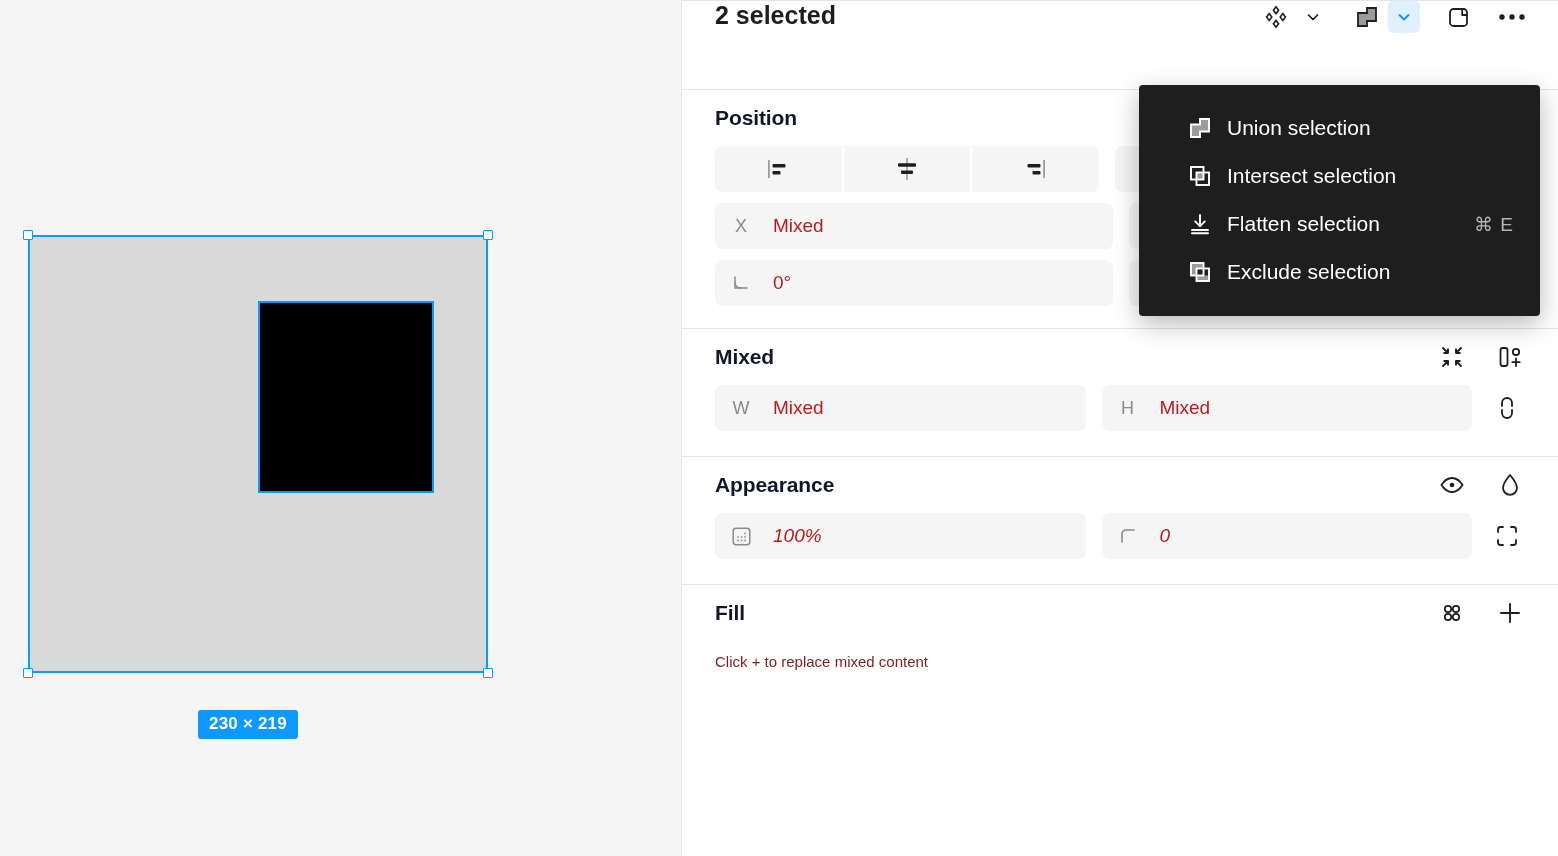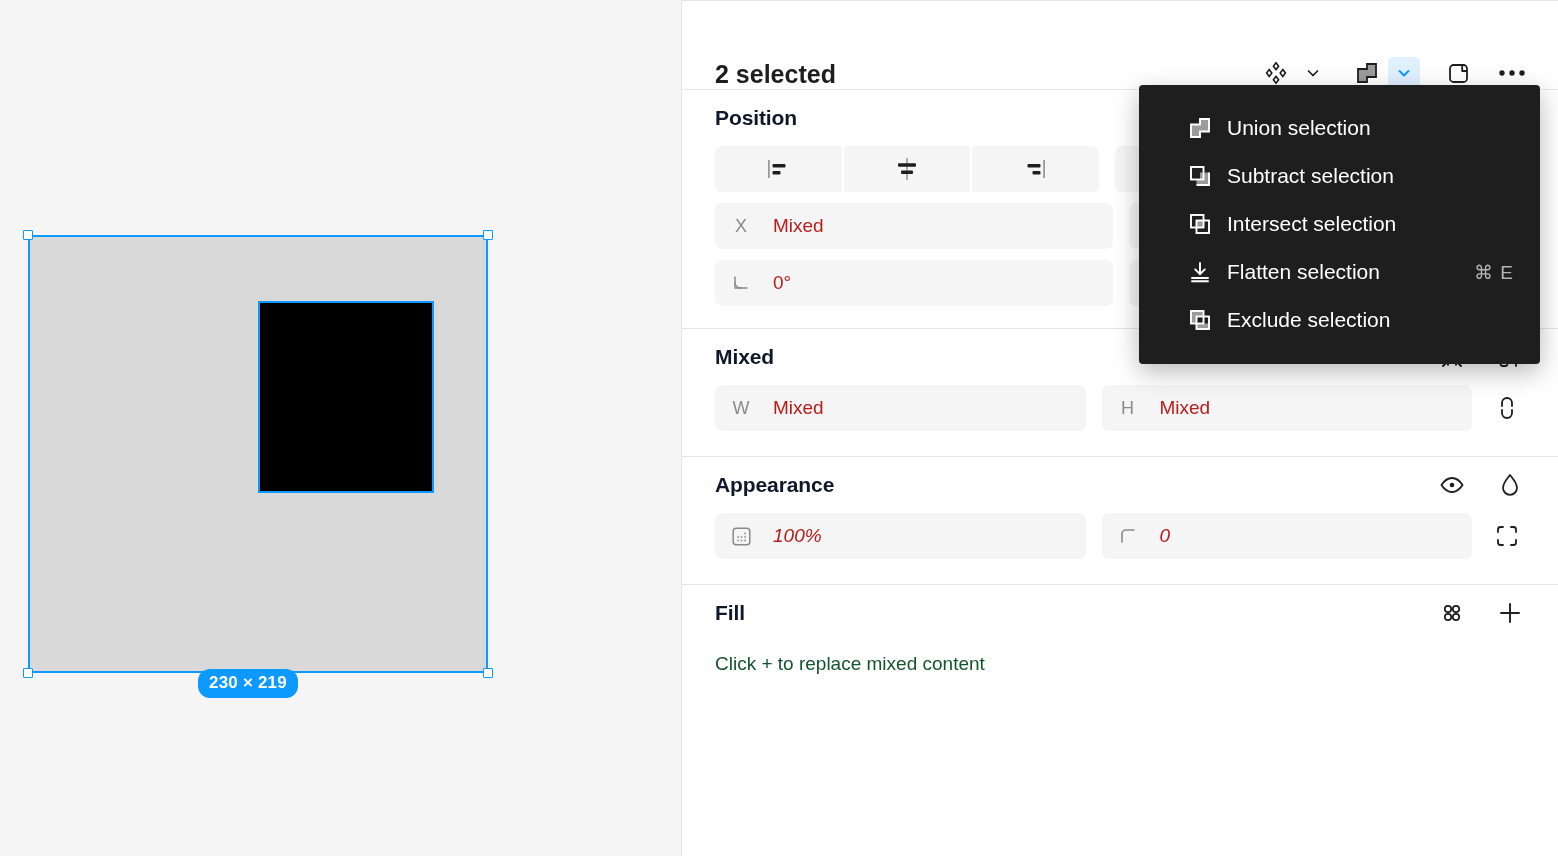--- a/index.html
+++ b/index.html
@@ -31,27 +31,27 @@
     background: #ffffff;
     border: 1.5px solid #0d99ff;
     border-radius: 1px;
   }
   .h-tl { left: 23px;  top: 230px; }
   .h-tr { left: 483px; top: 230px; }
   .h-bl { left: 23px;  top: 668px; }
   .h-br { left: 483px; top: 668px; }
   #size-badge {
     position: absolute;
-    left: 198px; top: 669px;
+    left: 198px; top: 710px;
     background: #0d99ff;
     color: #ffffff;
     font-size: 17px;
     font-weight: bold;
     padding: 4px 11px 5px 11px;
-    border-radius: 12px;
+    border-radius: 3px;
     letter-spacing: 0.2px;
     white-space: nowrap;
   }
 
   
   #panel {
     position: relative;
     width: 877px; height: 856px;
     background: #ffffff;
     border-left: 1px solid #e6e6e6;
@@ -73,21 +73,21 @@
   .icon-btn {
     width: 32px; height: 32px;
     display: flex; align-items: center; justify-content: center;
     border-radius: 5px;
     color: #1e1e1e;
   }
   .icon-btn.active { background: #e0f0ff; }
 
   
   #sel-header {
-    display: flex; align-items: flex-end;
+    display: flex; align-items: flex-start;
     height: 88px;
     padding: 0 30px 0 33px;
   }
   #sel-title { font-size: 25px; font-weight: bold; color: #1e1e1e; }
   #sel-header .spacer { flex: 1 1 auto; }
   #sel-tools { display: flex; align-items: center; gap: 5px; }
   #sel-tools .gap { width: 12px; }
 
   
   .row {
@@ -137,22 +137,22 @@
   .trail-btn {
     flex: 0 0 38px;
     height: 46px;
     display: flex; align-items: center; justify-content: center;
     color: #1e1e1e;
     border-radius: 6px;
   }
 
   .empty-note {
     padding: 12px 42px 0 33px;
-    font-size: 19px;
-    color: #14532d;
+    font-size: 15px;
+    color: #7f1d1d;
   }
 
   
   #bool-menu {
     position: absolute;
     left: 457px; top: 85px;
     width: 401px;
     background: #1e1e1e;
     border-radius: 4px;
     padding: 19px 0 20px 0;
@@ -461,30 +461,20 @@
 
       <div class="menu-item">
         <div class="m-icon">
           <svg width="26" height="26" viewBox="0 0 26 26">
             <path d="M4 9.5 H13 V4 H22 V16.5 H13 V22 H4 Z" fill="#9b9b9b" stroke="#ffffff" stroke-width="1.9"></path>
           </svg>
         </div>
         <div class="m-label">Union selection</div>
       </div>
 
-      <div class="menu-item">
-        <div class="m-icon">
-          <svg width="26" height="26" viewBox="0 0 26 26">
-            <path d="M13 9.5 H22 V22 H9.5 V16.5 H13 Z" fill="#9b9b9b" stroke="none"></path>
-            <rect x="4" y="4" width="12.5" height="12.5" fill="none" stroke="#ffffff" stroke-width="1.9"></rect>
-            <path d="M9.5 22 H22 V9.5" fill="none" stroke="#ffffff" stroke-width="1.9"></path>
-          </svg>
-        </div>
-        <div class="m-label">Subtract selection</div>
-      </div>
 
       <div class="menu-item">
         <div class="m-icon">
           <svg width="26" height="26" viewBox="0 0 26 26">
             <rect x="9.5" y="9.5" width="7" height="7" fill="#9b9b9b"></rect>
             <rect x="4" y="4" width="12.5" height="12.5" fill="none" stroke="#ffffff" stroke-width="1.9"></rect>
             <rect x="9.5" y="9.5" width="12.5" height="12.5" fill="none" stroke="#ffffff" stroke-width="1.9"></rect>
           </svg>
         </div>
         <div class="m-label">Intersect selection</div>

